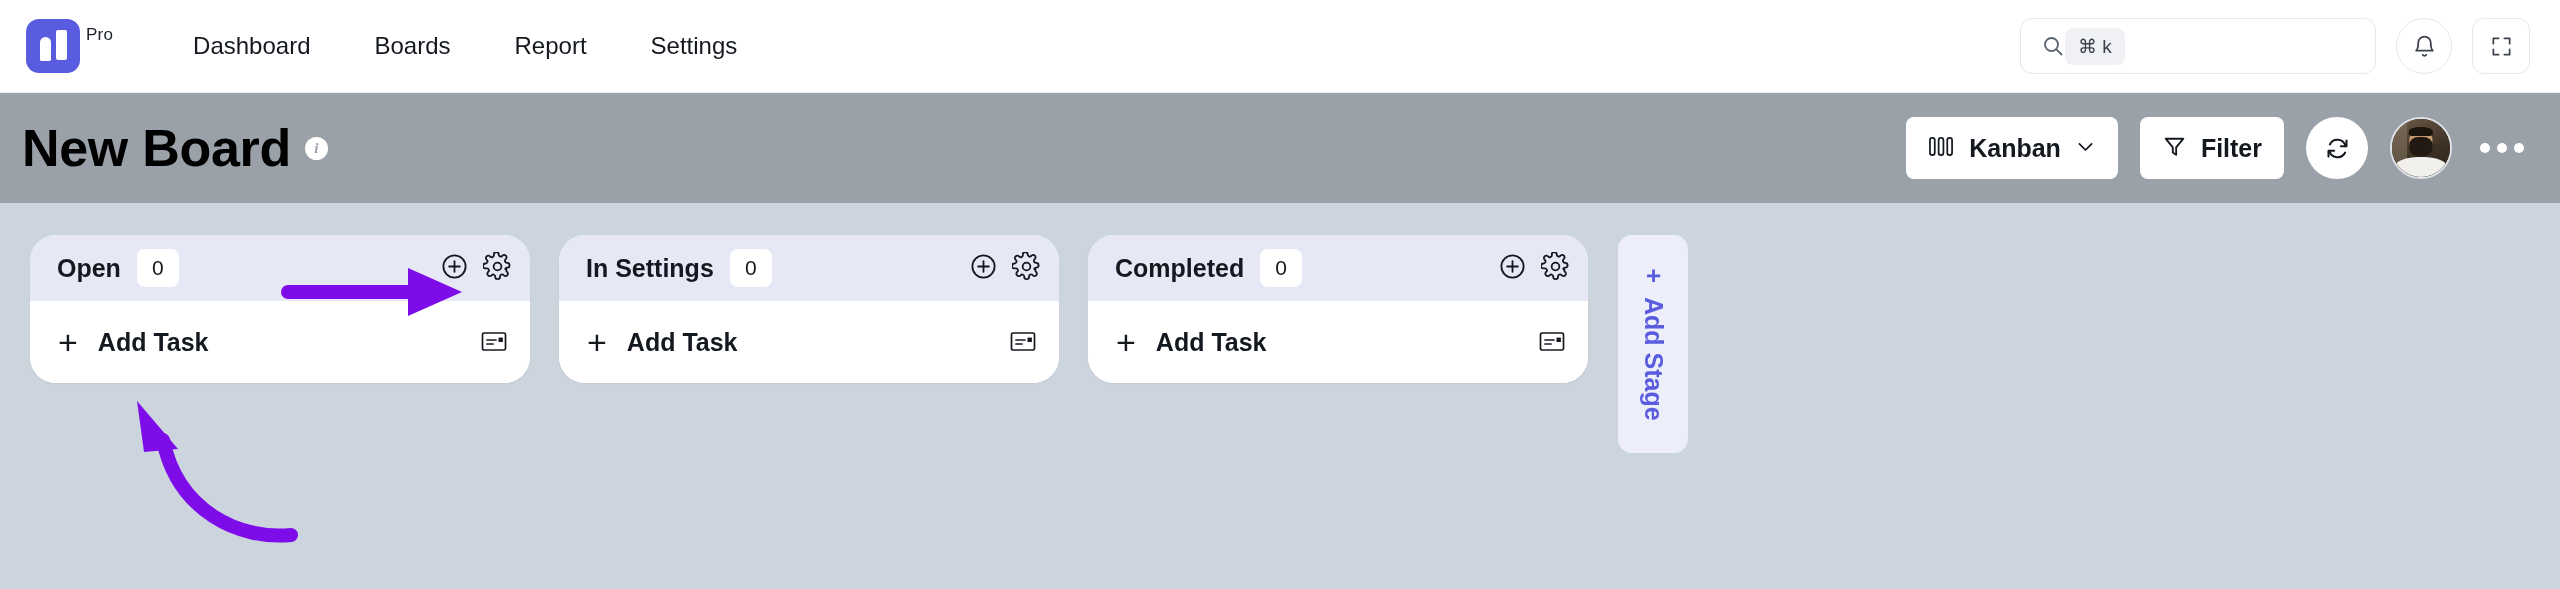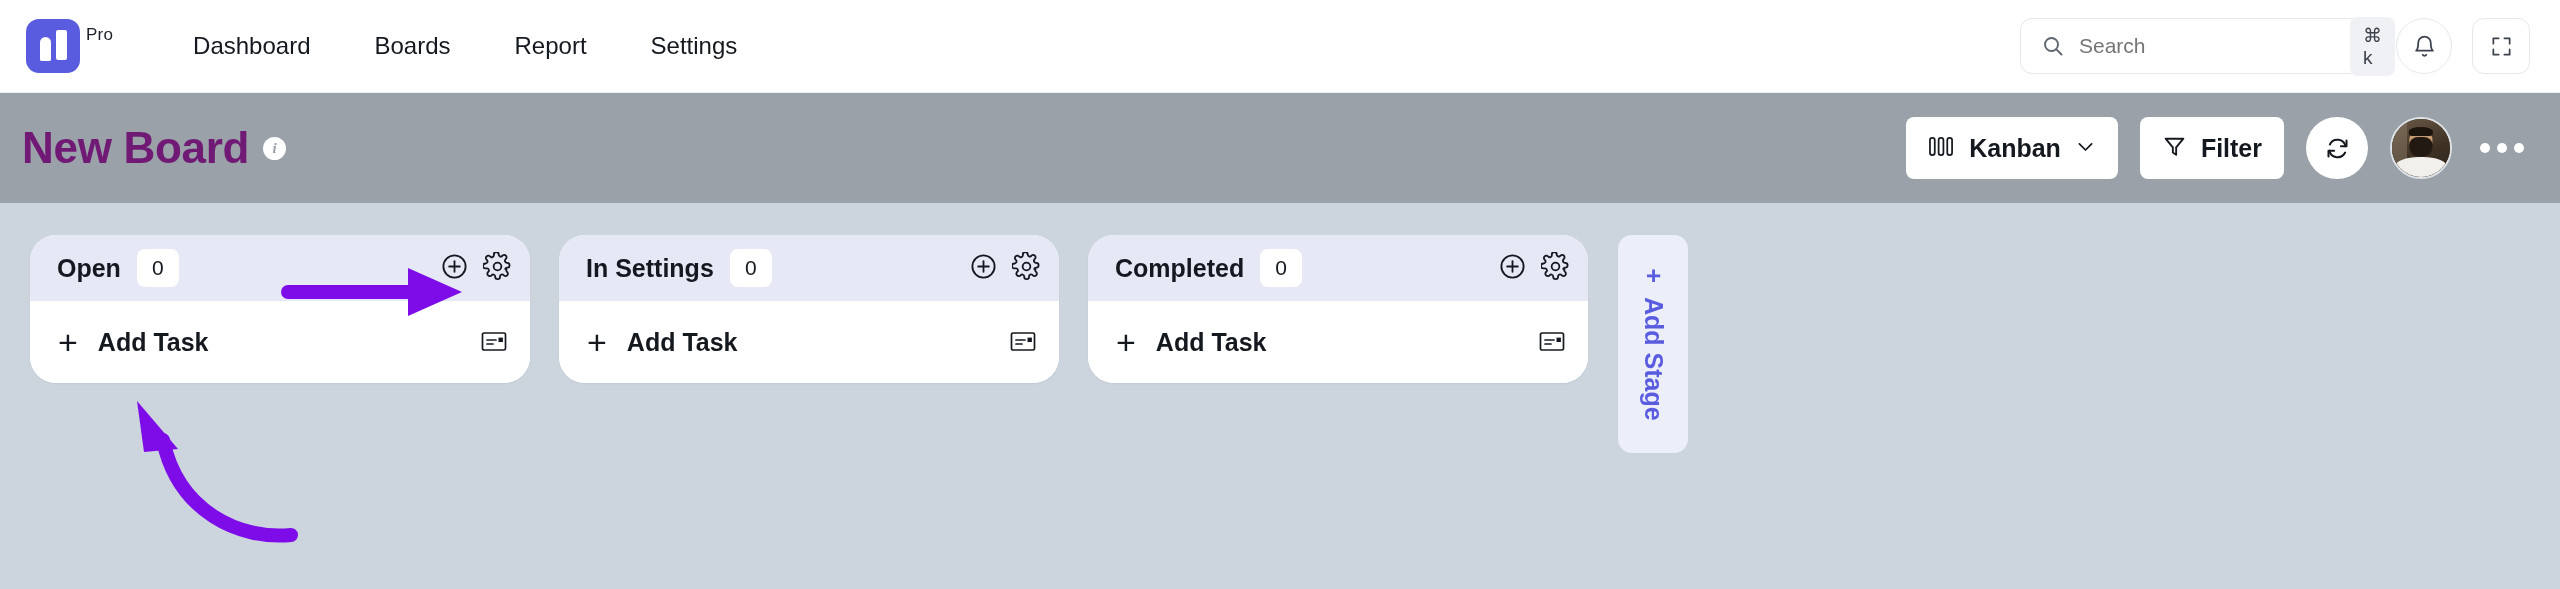--- a/index.html
+++ b/index.html
@@ -80,21 +80,21 @@
   }
 
   
   .boardbar {
     height: 110px;
     background: #9aa1a9;
     display: flex; align-items: center;
     padding: 0 30px 0 22px;
   }
   .board-title {
-    font-size: 44px; font-weight: 700; color: #701a75;
+    font-size: 52px; font-weight: 700; color: #000000;
     letter-spacing: -.3px;
   }
   .info-badge {
     width: 23px; height: 23px; border-radius: 50%;
     background: #ffffff; color: #9aa1a9;
     font-size: 15px; font-weight: 700; font-style: italic;
     display: flex; align-items: center; justify-content: center;
     margin-left: 14px; font-family: "Liberation Serif", serif;
   }
   .title-wrap { display: flex; align-items: center; }
@@ -213,21 +213,20 @@
 
   <div class="nav-right">
 
     <div class="searchbox">
       <span class="search-icon">
         <svg width="24" height="24" viewBox="0 0 24 24" fill="none" stroke="#5f6672" stroke-width="1.9">
           <circle cx="10.5" cy="10.5" r="6.5"></circle>
             <line x1="15.4" y1="15.4" x2="20.5" y2="20.5" stroke-linecap="round"></line>
         </svg>
       </span>
-      <input class="search-ph" style="border: none; outline: none; font-family: inherit;" placeholder="Search">
       <span class="kbd">⌘ k</span>
     </div>
 
     <div class="icon-circle">
       <svg width="25" height="25" viewBox="0 0 24 24" fill="none" stroke="#3c424d" stroke-width="1.7" stroke-linecap="round" stroke-linejoin="round">
         <path d="M18 8.5a6 6 0 1 0-12 0c0 6-2 7.5-2 7.5h16s-2-1.5-2-7.5z"></path>
         <path d="M10.3 20a2 2 0 0 0 3.4 0"></path>
       </svg>
     </div>
 

